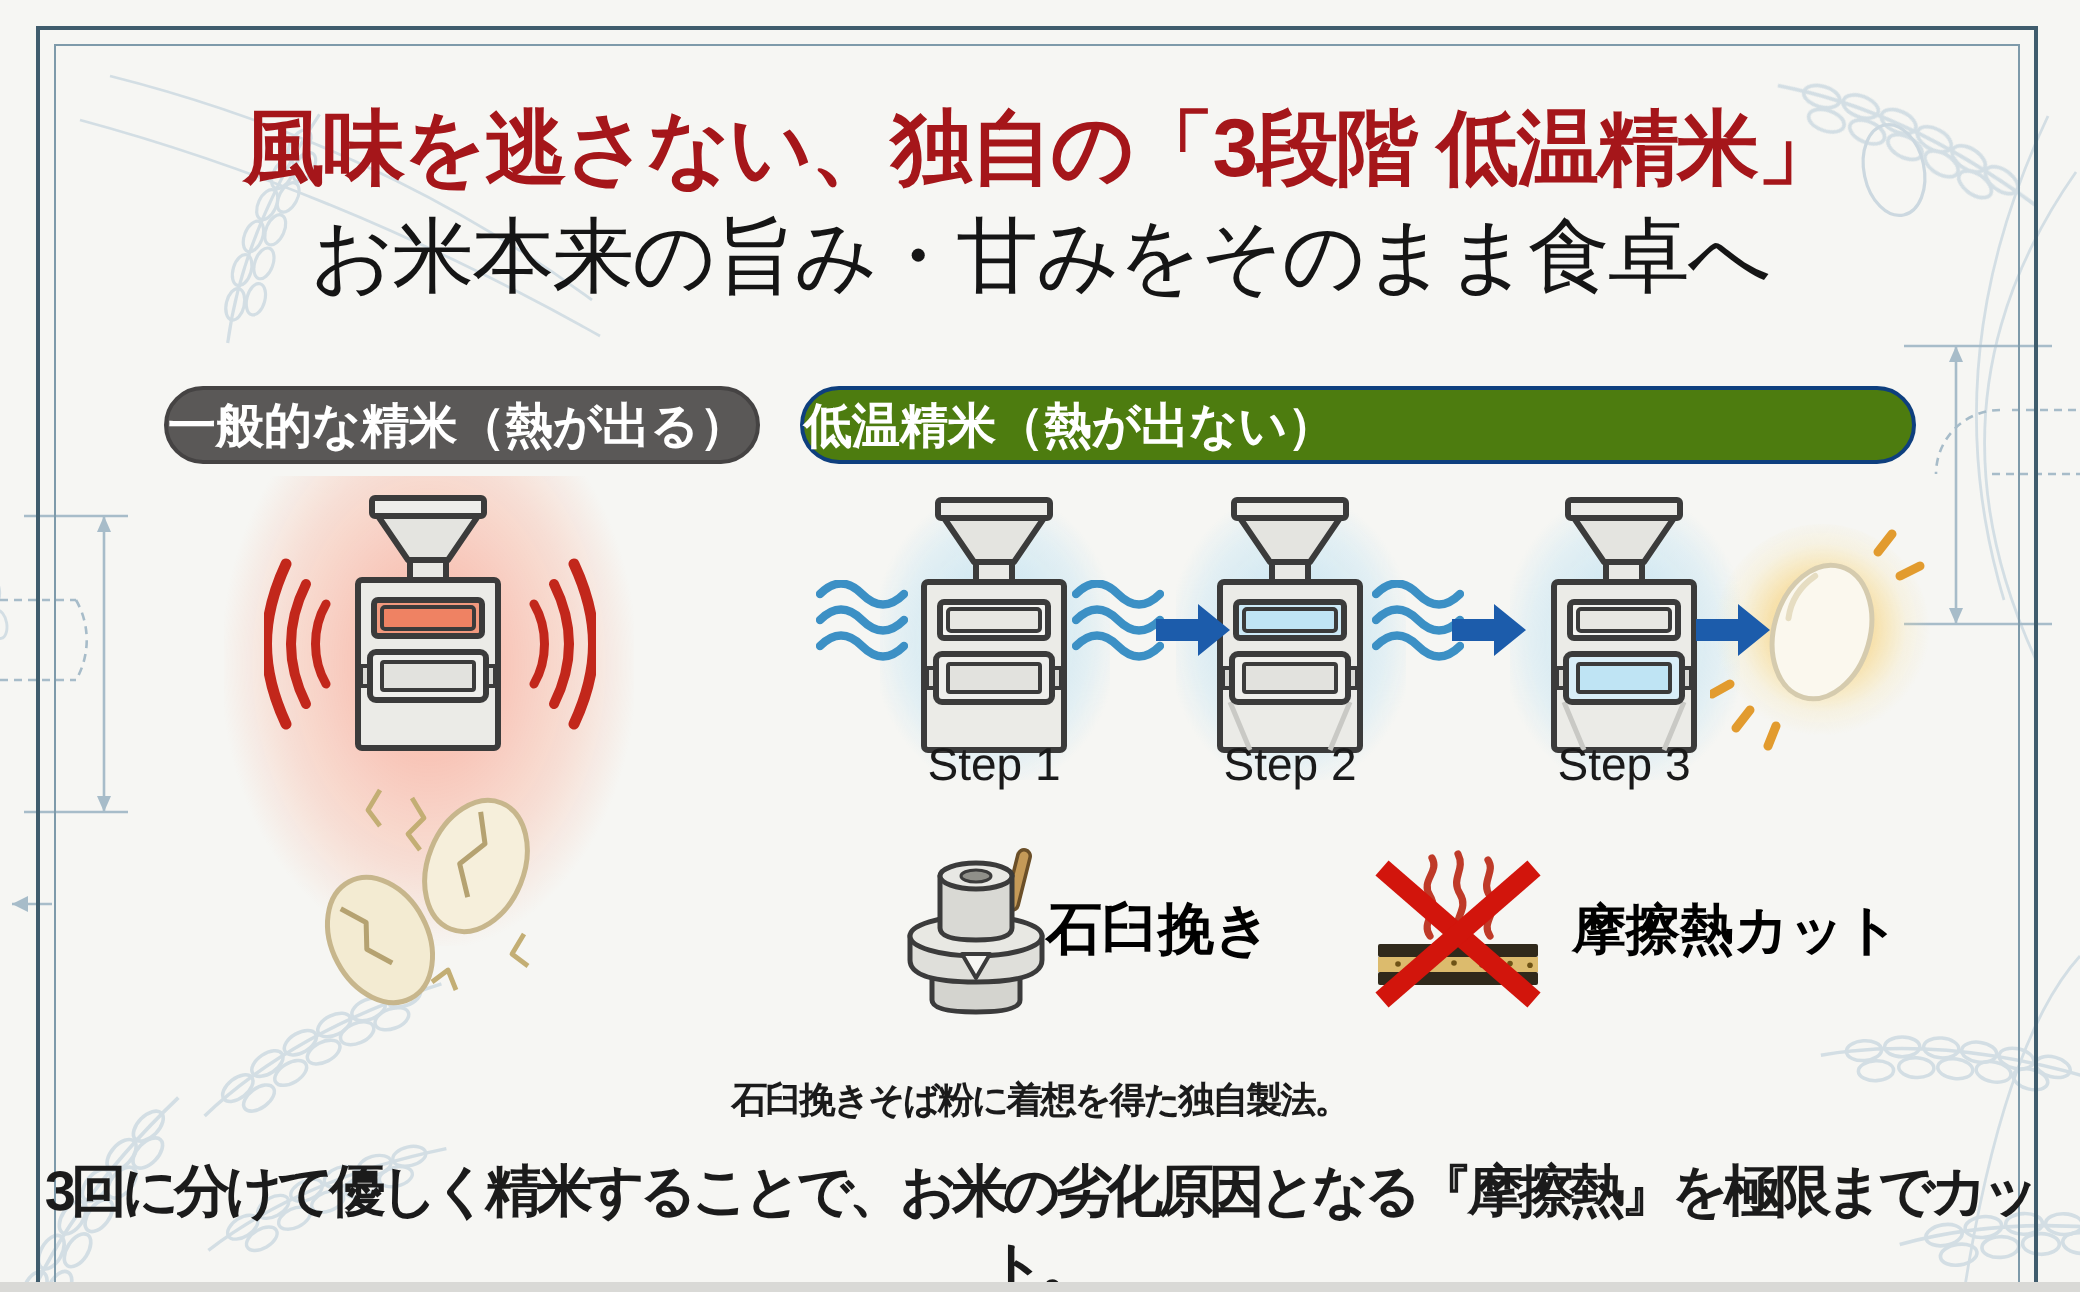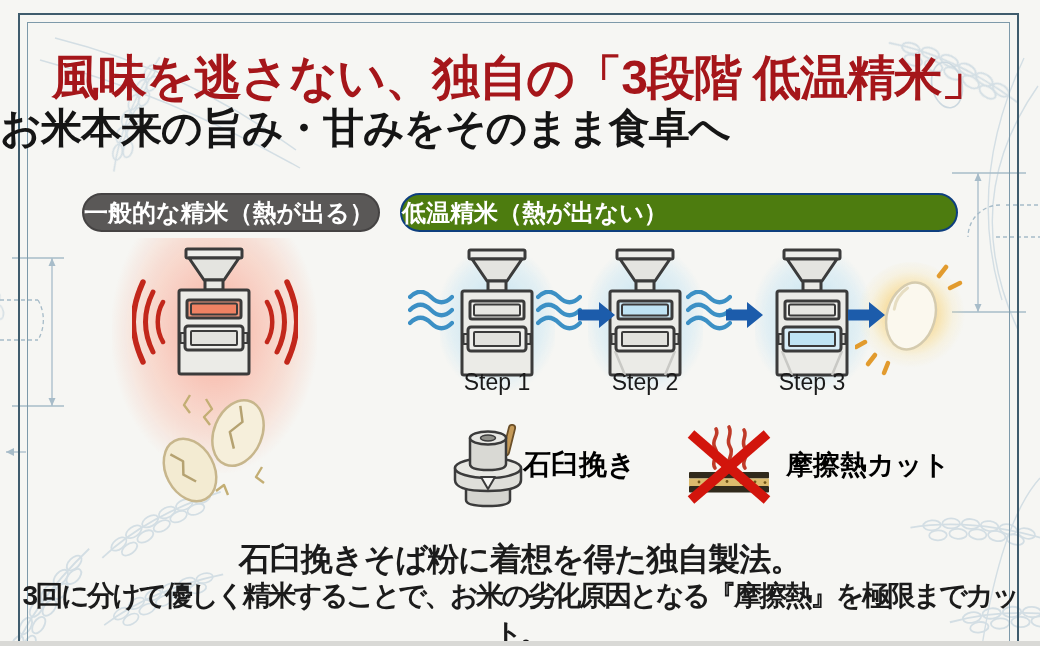--- a/index.html
+++ b/index.html
@@ -10,33 +10,33 @@
   }
   .abs{position:absolute;}
   
   .frame-outer{position:absolute;left:18px;top:13px;right:21px;bottom:-12px;
     border:2.5px solid #3f5c6d;z-index:1;}
   .frame-inner{position:absolute;left:27px;top:22px;right:30px;bottom:-12px;
     border:1.5px solid #7e9aaa;z-index:1;}
   .bottom-strip{position:absolute;left:0;right:0;bottom:0;height:5px;background:#d9d9d6;z-index:5;}
   
   .headline{position:absolute;left:0;right:0;top:52px;text-align:center;
-    font-size:48px;line-height:1.1;font-weight:800;color:#a5161a;z-index:3;letter-spacing:-1px;}
-  .subtitle{position:absolute;left:0;right:0;top:106px;
-    font-size:41px;line-height:1.1;font-weight:700;color:#151515;z-index:3;letter-spacing:-1px;}
+    font-size:41px;line-height:1.1;font-weight:800;color:#a5161a;z-index:3;letter-spacing:-1px;}
+  .subtitle{position:absolute;left:0;right:0;top:106px;text-align:center;
+    font-size:41px;line-height:1.1;font-weight:400;color:#151515;z-index:3;letter-spacing:-1px;}
   .badge{position:absolute;top:193px;height:39px;border-radius:21px;color:#fff;
     display:flex;align-items:center;justify-content:flex-start;
     font-size:24px;font-weight:700;z-index:3;box-sizing:border-box;}
   .badge-gray{left:82px;width:298px;background:#5a5857;border:2px solid #454343;}
   .badge-blue{left:400px;width:558px;background:#4d7c0f;border:2.5px solid #0e3f7e;}
   .step-label{position:absolute;top:369px;width:110px;text-align:center;
     font-size:23px;font-weight:400;color:#1a1a1a;z-index:4;}
   .feat-label{position:absolute;font-weight:800;color:#000000;z-index:4;}
   .footer-line{position:absolute;left:0;right:0;text-align:center;font-weight:700;color:#1b1b1b;z-index:3;}
-  .footer-1{top:538px;font-size:32px;letter-spacing:-1px;}
+  .footer-1{top:538px;font-size:18px;letter-spacing:-1px;}
   .footer-2{top:577px;font-size:28px;letter-spacing:-2.5px;}
   
   .glow-red{left:112px;top:238px;width:205px;height:235px;z-index:2;
     background:radial-gradient(ellipse at 50% 40%,rgba(255,72,35,.40),rgba(255,120,80,.18) 52%,rgba(255,140,100,0) 72%);}
   .glow-blue{width:115px;height:140px;z-index:2;
     background:radial-gradient(ellipse,rgba(148,209,240,.55),rgba(170,220,245,.25) 58%,rgba(170,220,245,0) 76%);}
   .z3{z-index:3;} .z4{z-index:4;}
   svg{display:block;}
 </style>
 </head>

